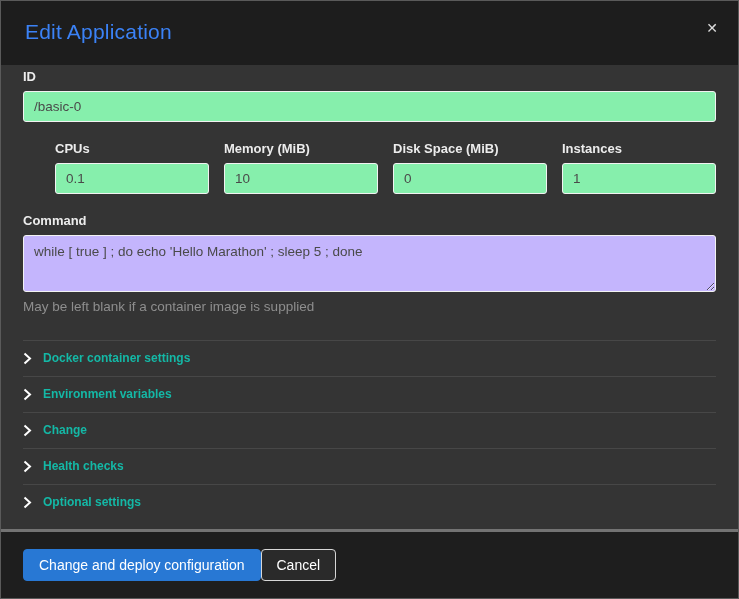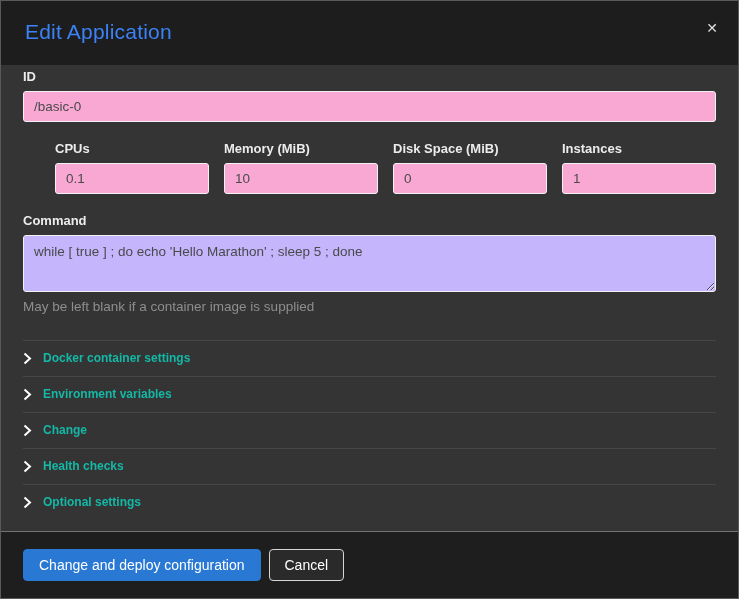--- a/index.html
+++ b/index.html
@@ -40,21 +40,21 @@
     overflow: hidden;
   }
   .field-label {
     display: block;
     font-size: 13px; font-weight: bold; color: #ececec;
     margin-bottom: 7px;
   }
   .text-input {
     width: 100%;
     height: 31px;
-    background: #f9a8d4;
+    background: #86efac;
     border: 1px solid #f2f2f2;
     border-radius: 3px;
     padding: 5px 10px;
     font-size: 13.5px;
     color: #4a4a4a;
     font-family: "Liberation Sans", sans-serif;
   }
   .field-group { margin-bottom: 19px; }
   .field-row {
     display: grid;
@@ -97,23 +97,23 @@
     display: inline-flex; align-items: center;
   }
   .section-label {
     font-size: 12px; font-weight: bold; color: #14b8a6;
   }
 
   
   .modal-footer {
     flex: 0 0 auto;
     background: #1e1e1e;
-    border-top: 1px solid #737373;
+    border-top: 3px solid #737373;
     padding: 17px 22px;
-    display: flex; align-items: center; gap: 8px;
+    display: flex; align-items: center; gap: 0;
   }
   .btn {
     font-family: "Liberation Sans", sans-serif;
     font-size: 14px;
     padding: 7px 15px;
     border-radius: 4px;
     cursor: pointer;
     line-height: 1.15;
   }
   .btn-primary {

